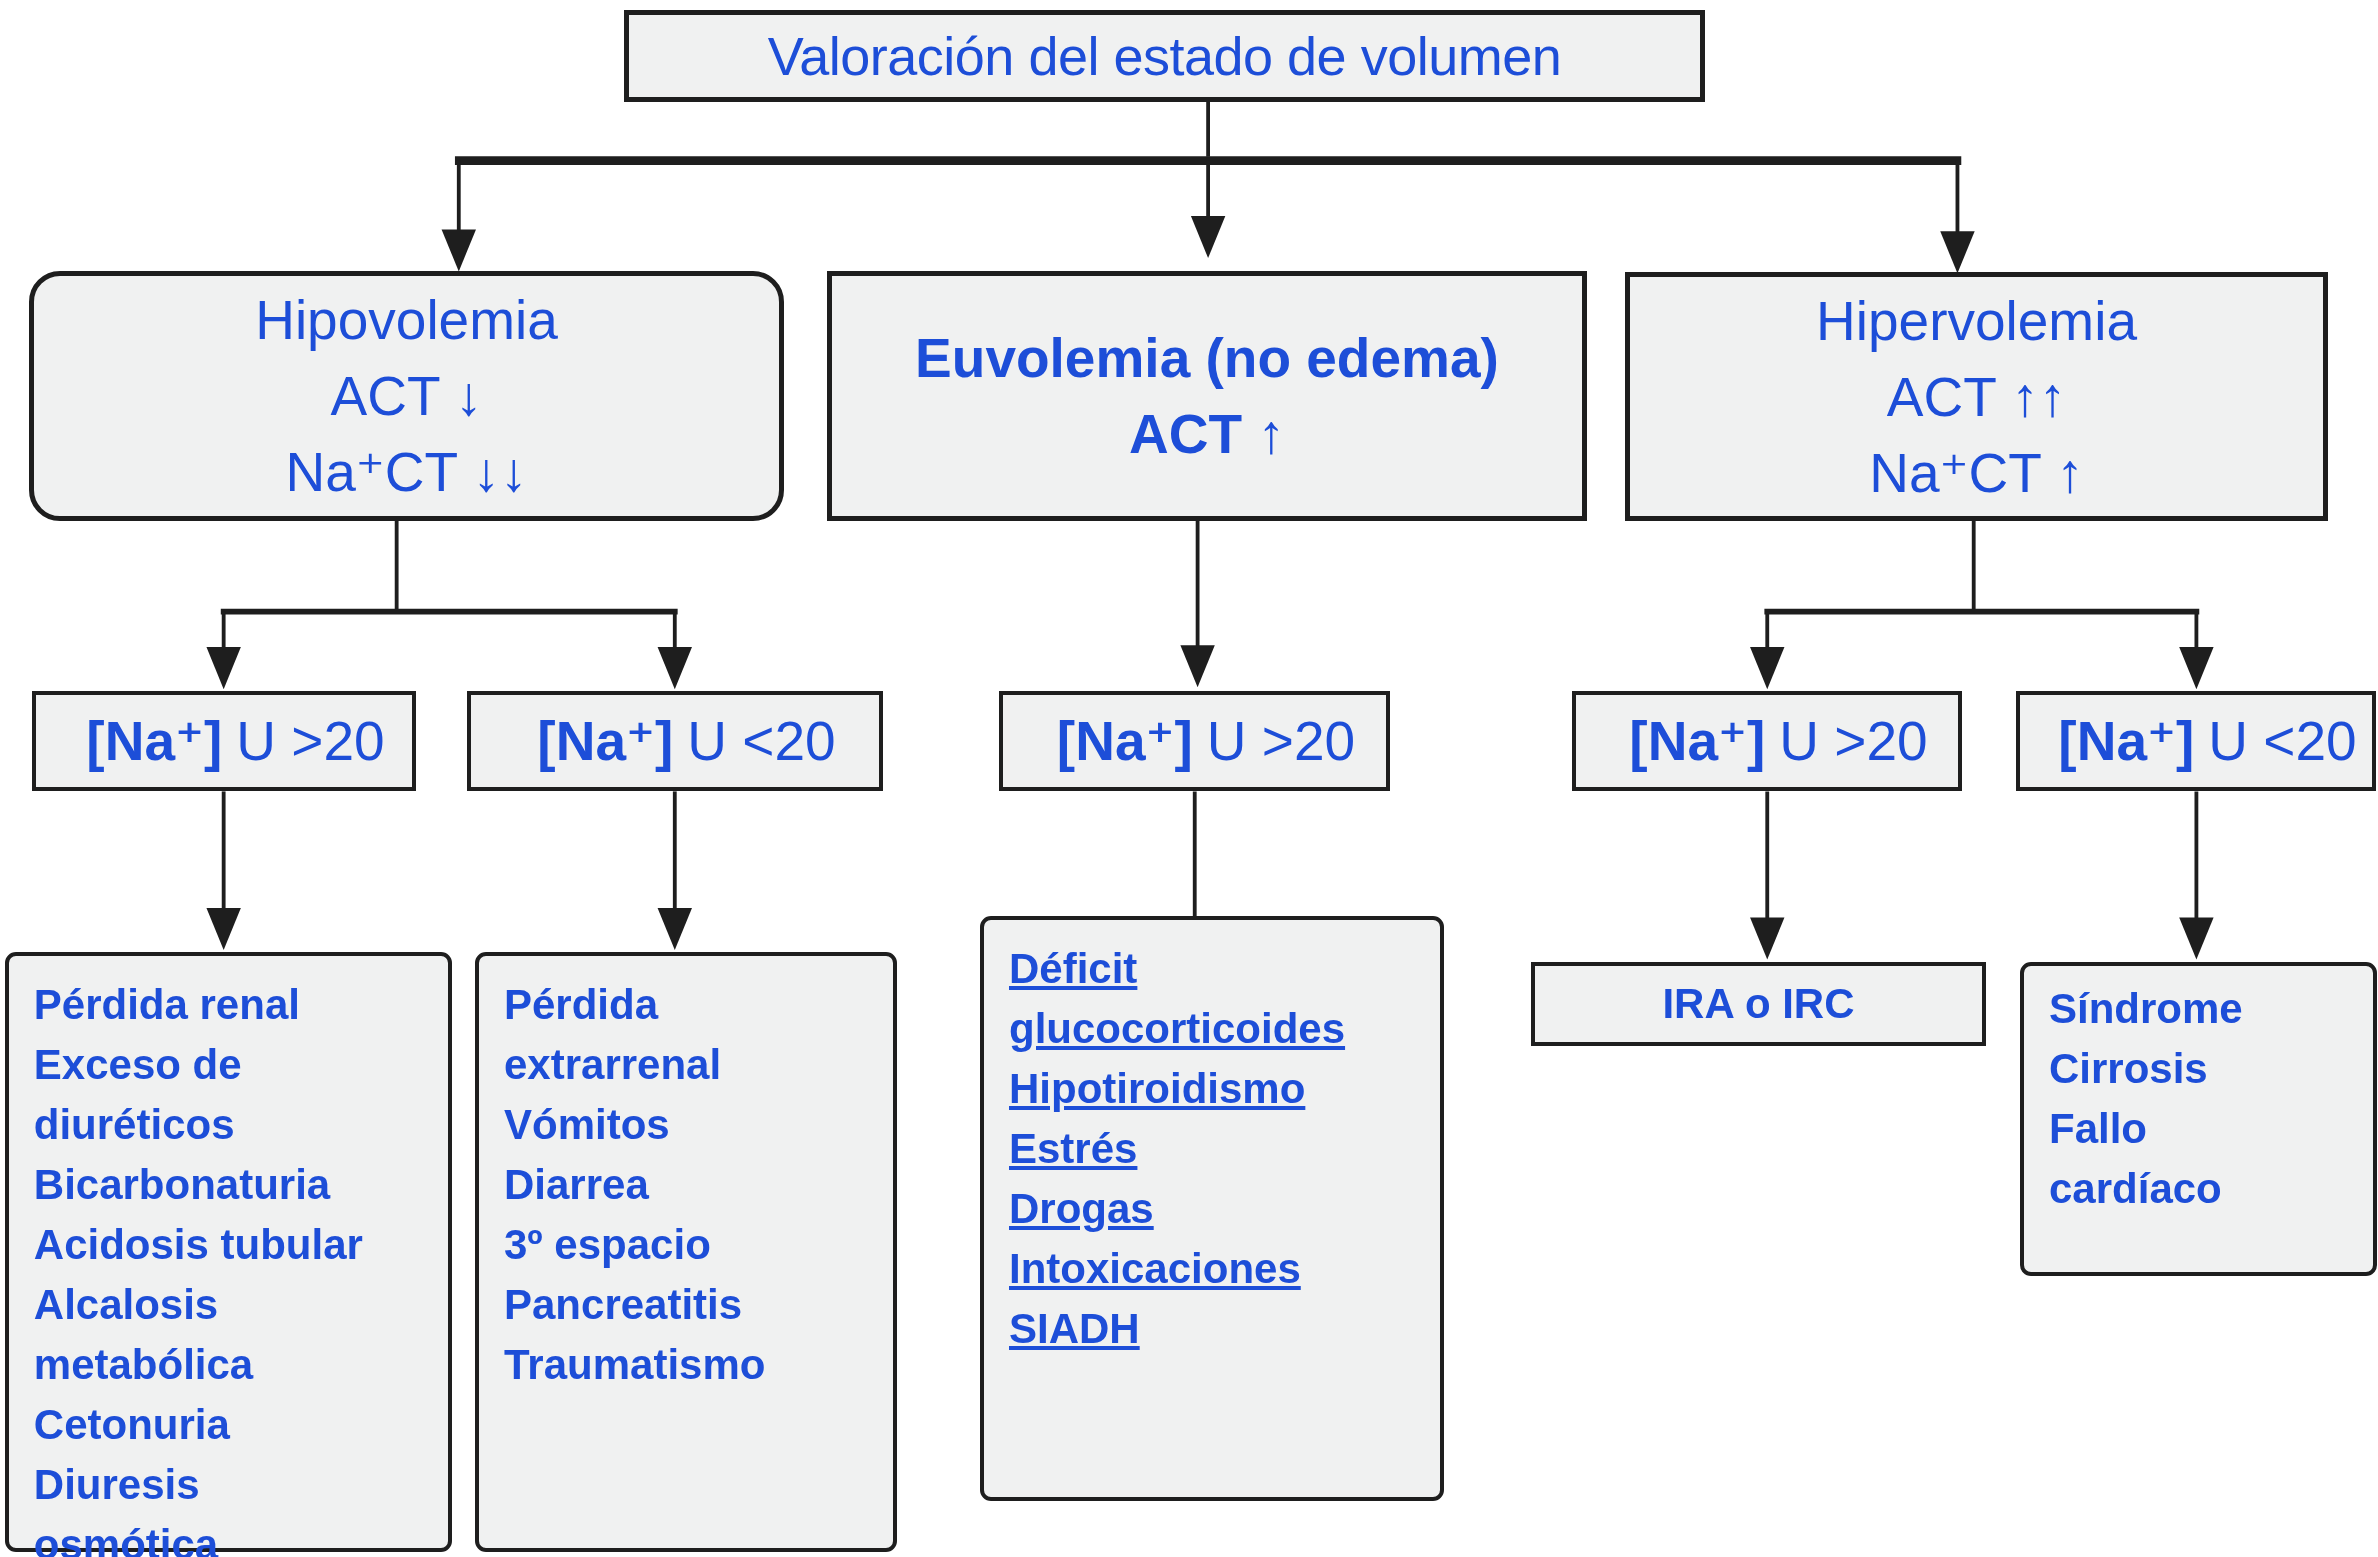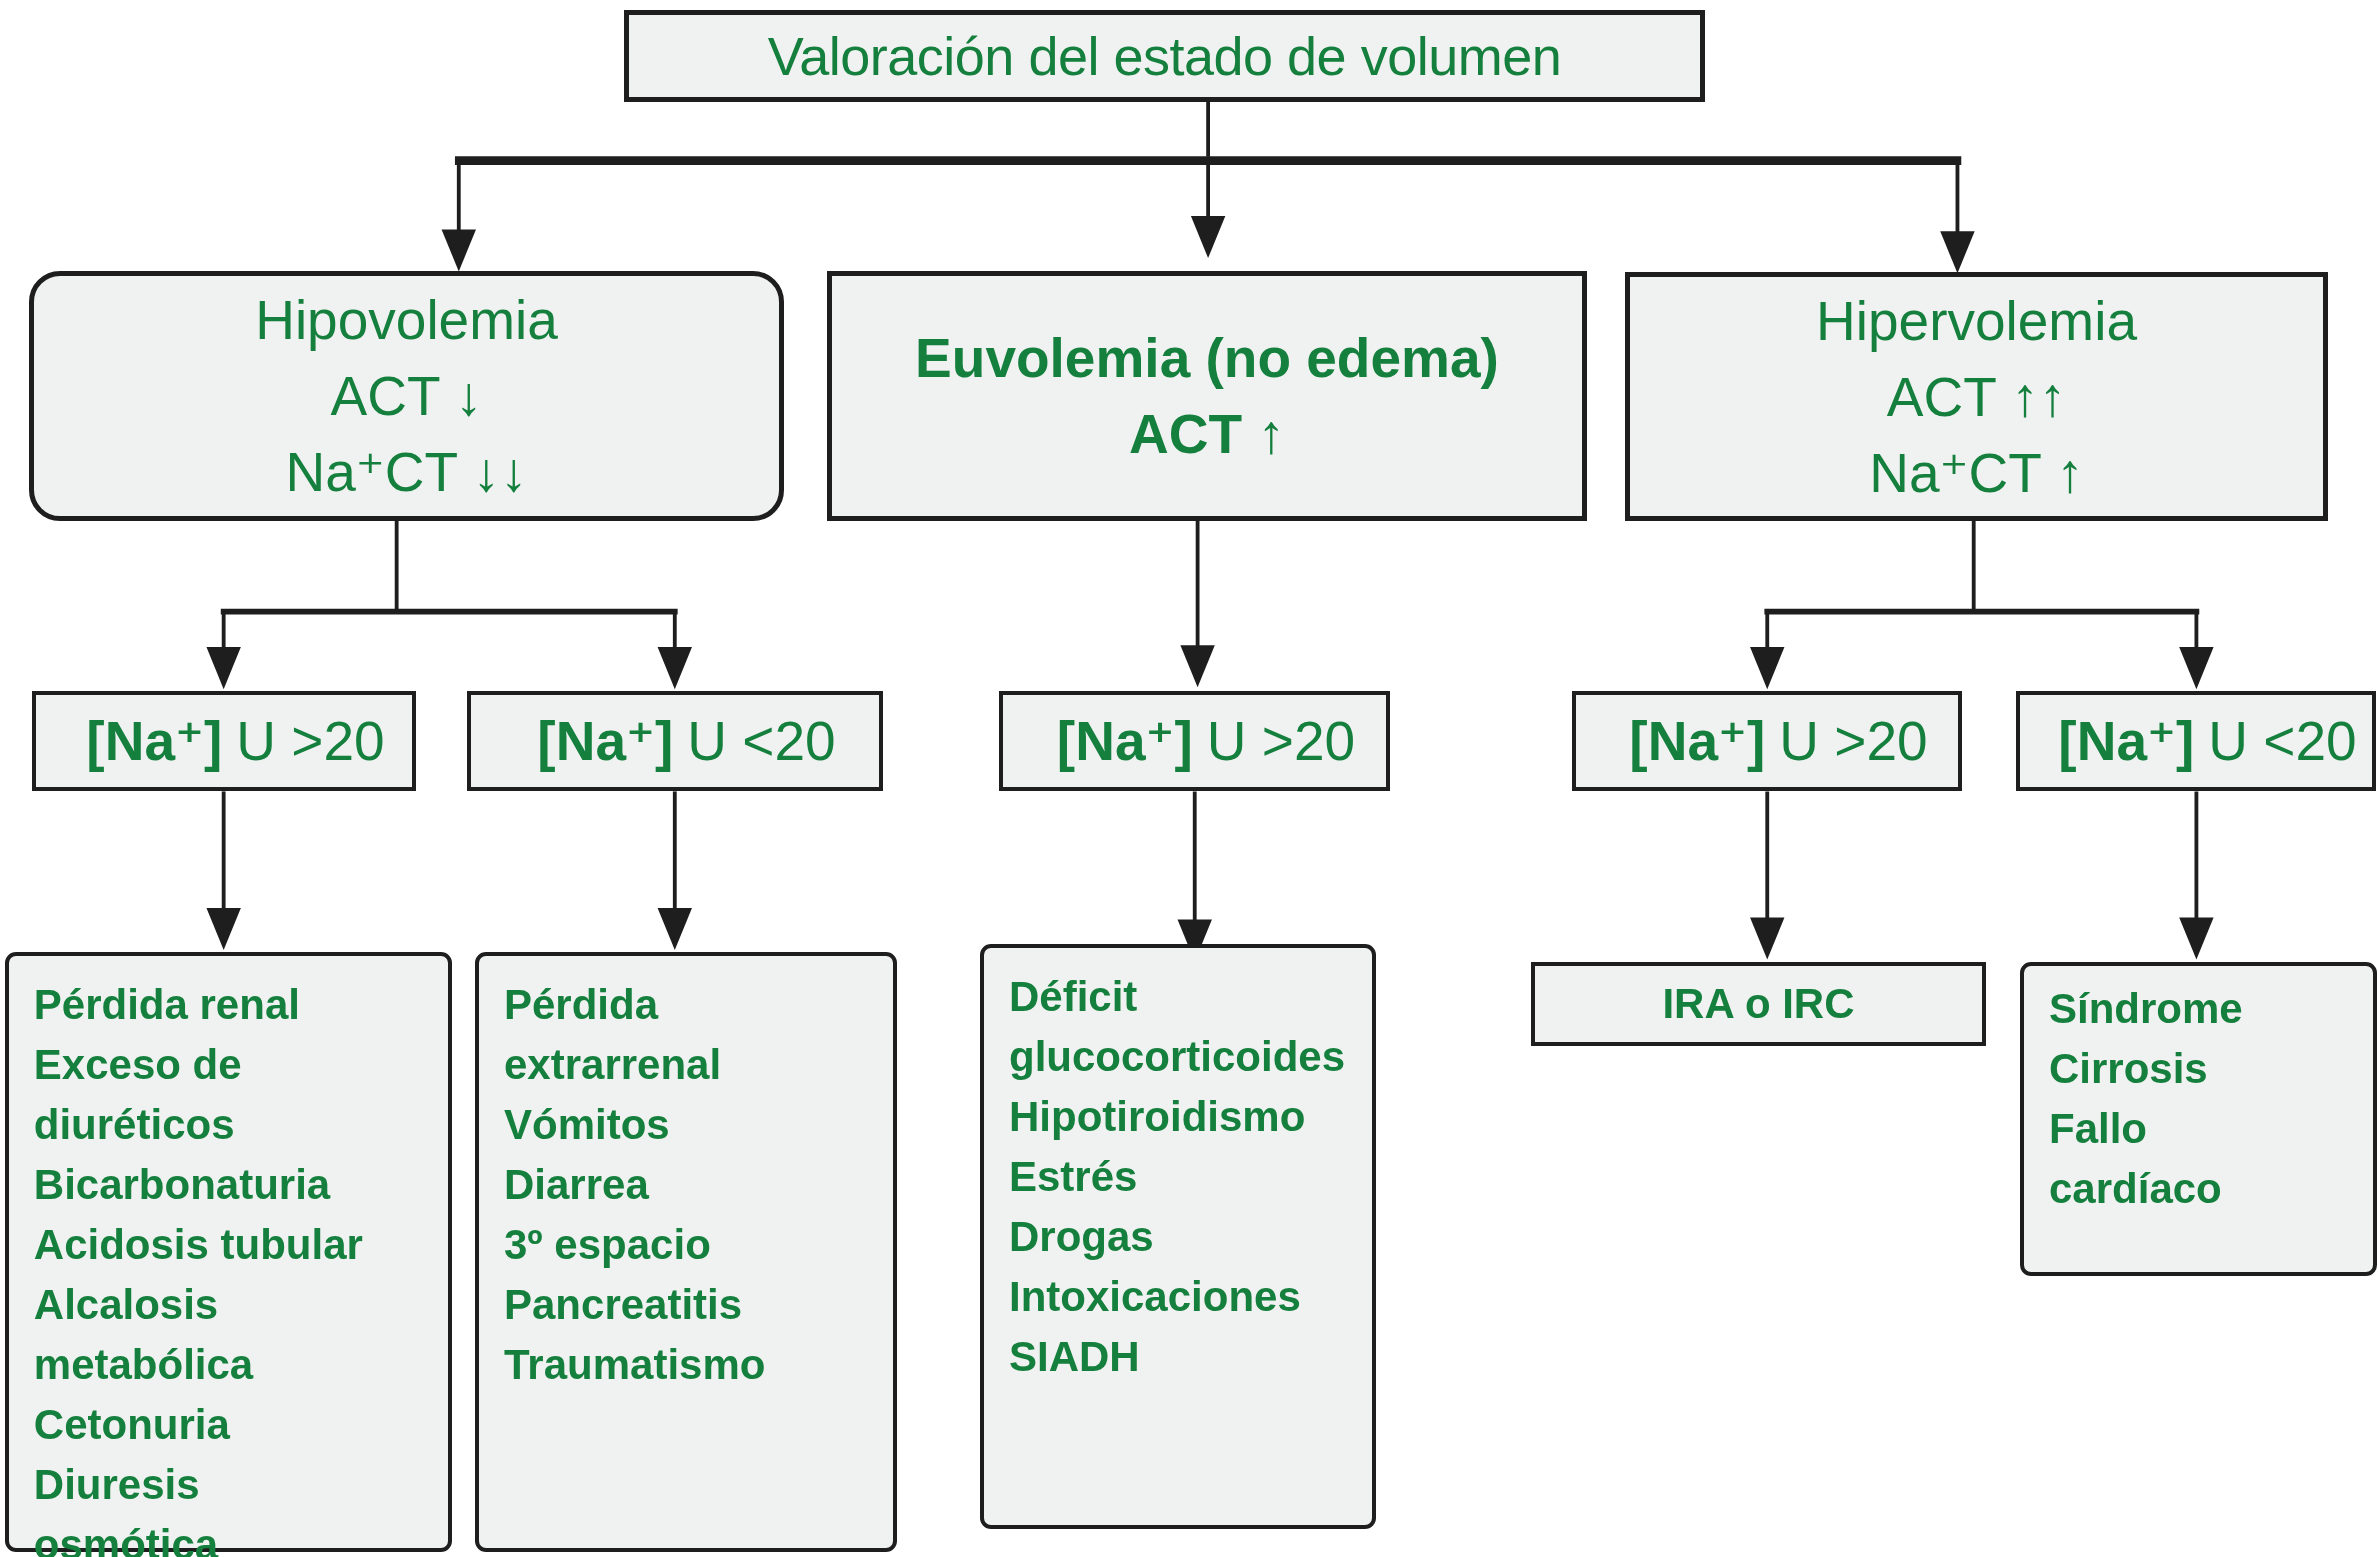--- a/index.html
+++ b/index.html
@@ -2,21 +2,21 @@
 <html><head>
 <meta charset="utf-8">
 <style>
   html,body{margin:0;padding:0;background:#ffffff;}
   .canvas{
     position:relative;
     width:2378px;
     height:1557px;
     background:#ffffff;
     font-family:"Liberation Sans","DejaVu Sans",sans-serif;
-    color:#15803d;
+    color:#1d4ed8;
   }
   svg.wires{position:absolute;left:0;top:0;z-index:0;}
   .box{
     position:absolute;
     background:#f0f1f1;
     border:4.8px solid #1e1e1e;
     box-sizing:border-box;
     z-index:1;
   }
   .center{
@@ -151,21 +151,21 @@
   <div class="box listbox" style="left:475px;top:952px;width:422px;height:600px;">
     <div class="line">Pérdida</div>
     <div class="line">extrarrenal</div>
     <div class="line">Vómitos</div>
     <div class="line">Diarrea</div>
     <div class="line">3º espacio</div>
     <div class="line">Pancreatitis</div>
     <div class="line">Traumatismo</div>
   </div>
 
-  <div class="box listbox" style="left:980px;top:944px;width:396px;height:585px;">
+  <div class="box listbox" style="left:980px;top:916px;width:464px;height:585px;text-decoration:underline;">
     <div class="line">Déficit</div>
     <div class="line">glucocorticoides</div>
     <div class="line">Hipotiroidismo</div>
     <div class="line">Estrés</div>
     <div class="line">Drogas</div>
     <div class="line">Intoxicaciones</div>
     <div class="line">SIADH</div>
   </div>
 
   <div class="box center irabox" style="left:1531px;top:962px;width:455px;height:84px;">

